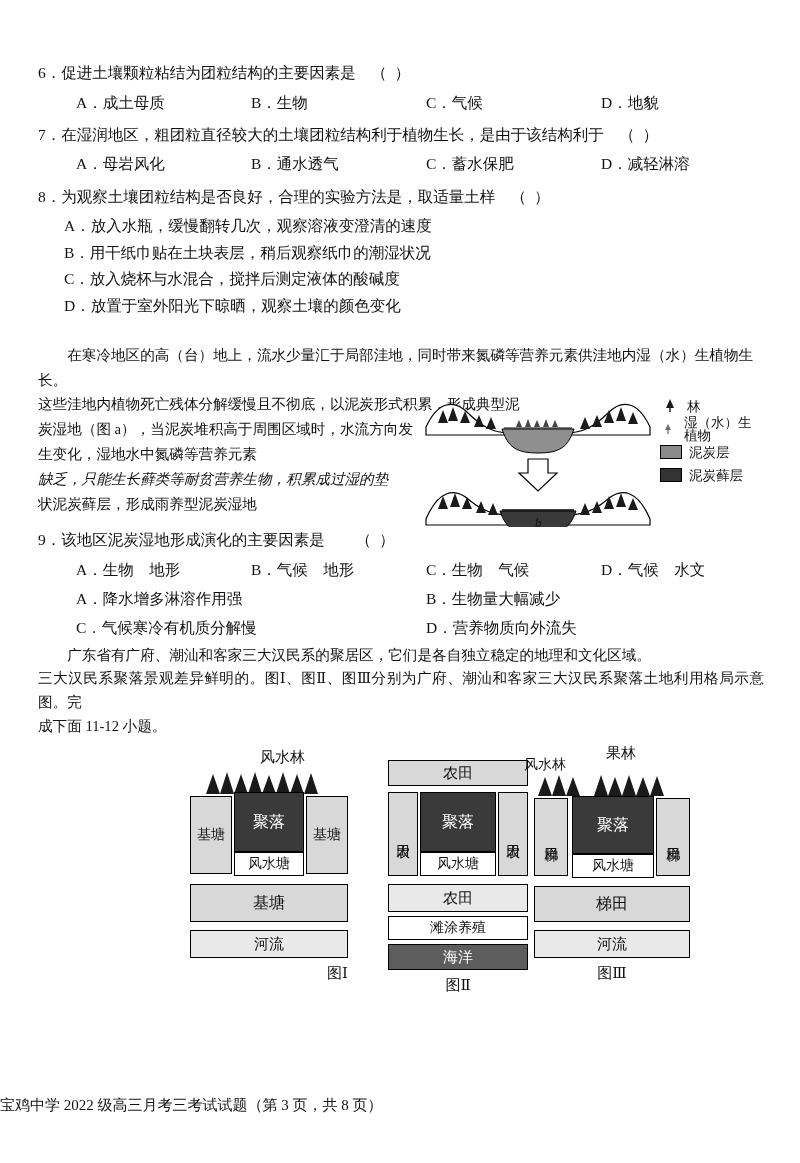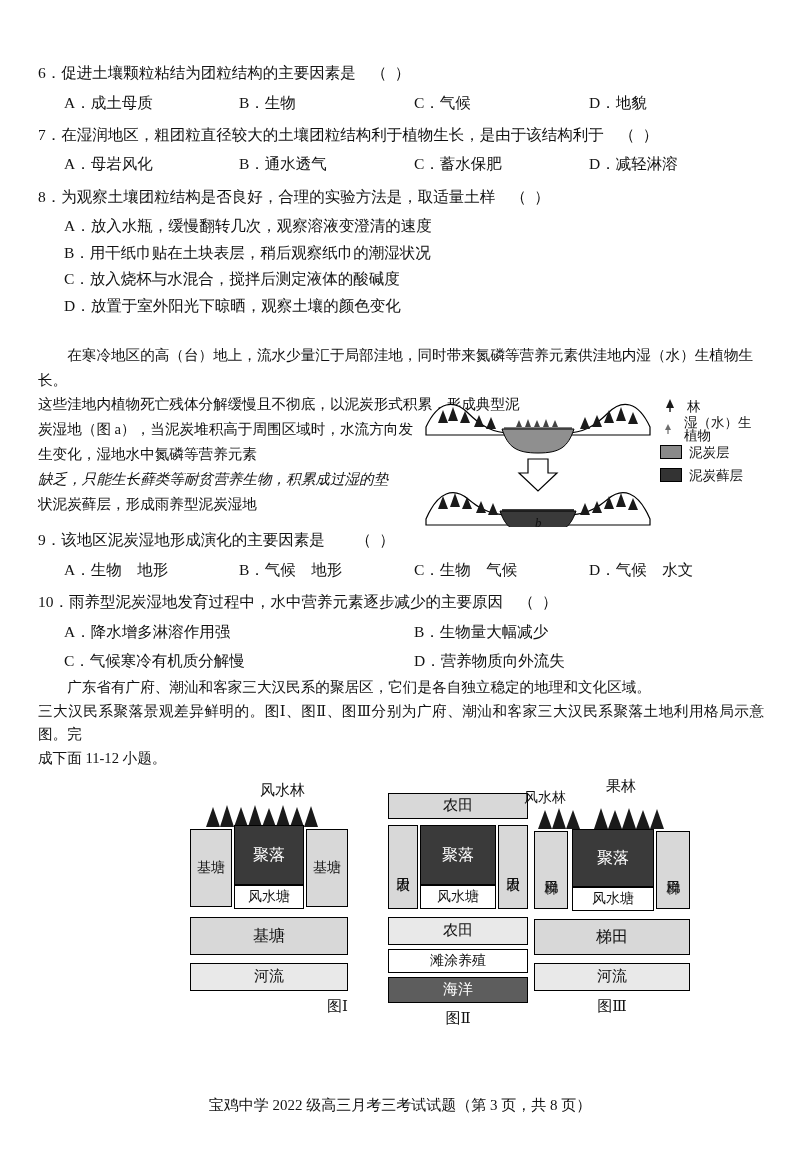--- a/index.html
+++ b/index.html
@@ -28,21 +28,21 @@
     white-space:nowrap;
   }
   .paren{letter-spacing:2px;}
   .opts{
     display:flex;
     font-size:15.5px;
     line-height:1.5;
     margin-top:6px;
     padding-left:26px;
   }
-  .opts .o{white-space:nowrap;}
+  .opts .o{white-space:nowrap;margin-left:12px;}
   .opts.four .o{width:175px;}
   .opts.two .o{width:360px;}
   .optlist{
     padding-left:26px;
     font-size:15.5px;
     line-height:1.72;
     margin-top:5px;
   }
   .optlist div{white-space:nowrap;}
   .passage{
@@ -93,21 +93,20 @@
     font-size:14px;
     text-align:center;
     box-sizing:border-box;
     line-height:1;
     display:flex;align-items:center;justify-content:center;
   }
   .footer{
     position:absolute;
     left:0;right:0;
     top:1096px;
-    text-align:center;
     font-size:15px;
     font-family:"Liberation Serif","DejaVu Serif",serif;
   }
 </style>
 </head>
 <body>
 
 <div class="page">
   <div class="content">
 
@@ -241,23 +240,20 @@
     <div class="q" style="margin-top:12px;">
       <span>9．</span><span>该地区泥炭湿地形成演化的主要因素是</span>　　<span class="paren">（    ）</span>
     </div>
     <div class="opts four">
       <div class="o">A．生物　地形</div>
       <div class="o">B．气候　地形</div>
       <div class="o">C．生物　气候</div>
       <div class="o">D．气候　水文</div>
     </div>
 
-    <div class="q">
-      <span>10．</span><span>雨养型泥炭湿地发育过程中，水中营养元素逐步减少的主要原因</span>　<span class="paren">（    ）</span>
-    </div>
     <div class="opts two">
       <div class="o">A．降水增多淋溶作用强</div>
       <div class="o">B．生物量大幅减少</div>
     </div>
     <div class="opts two">
       <div class="o">C．气候寒冷有机质分解慢</div>
       <div class="o">D．营养物质向外流失</div>
     </div>
 
     <div class="passage">

